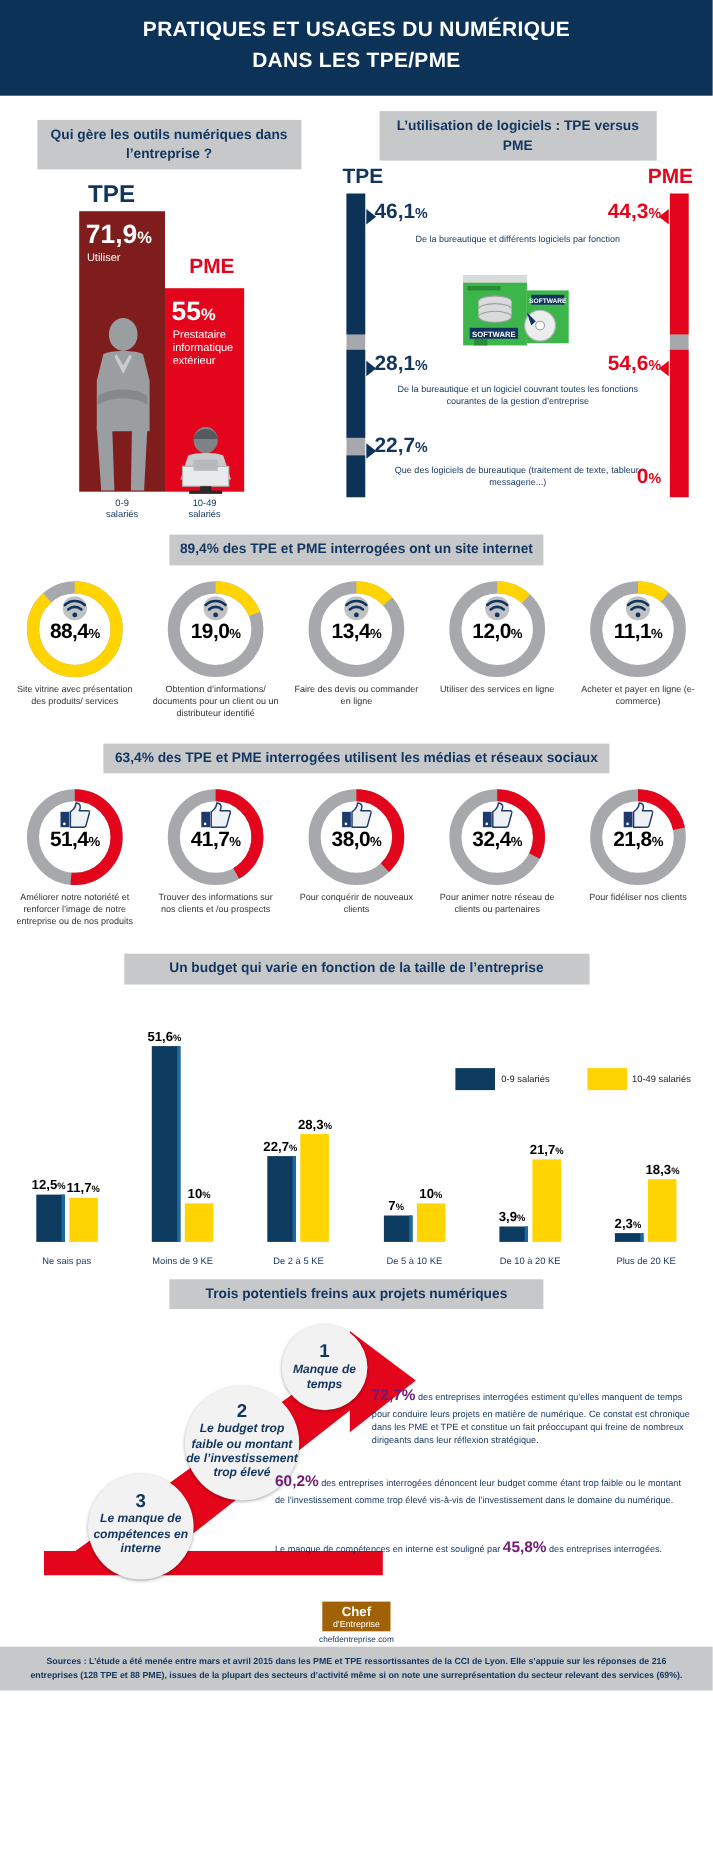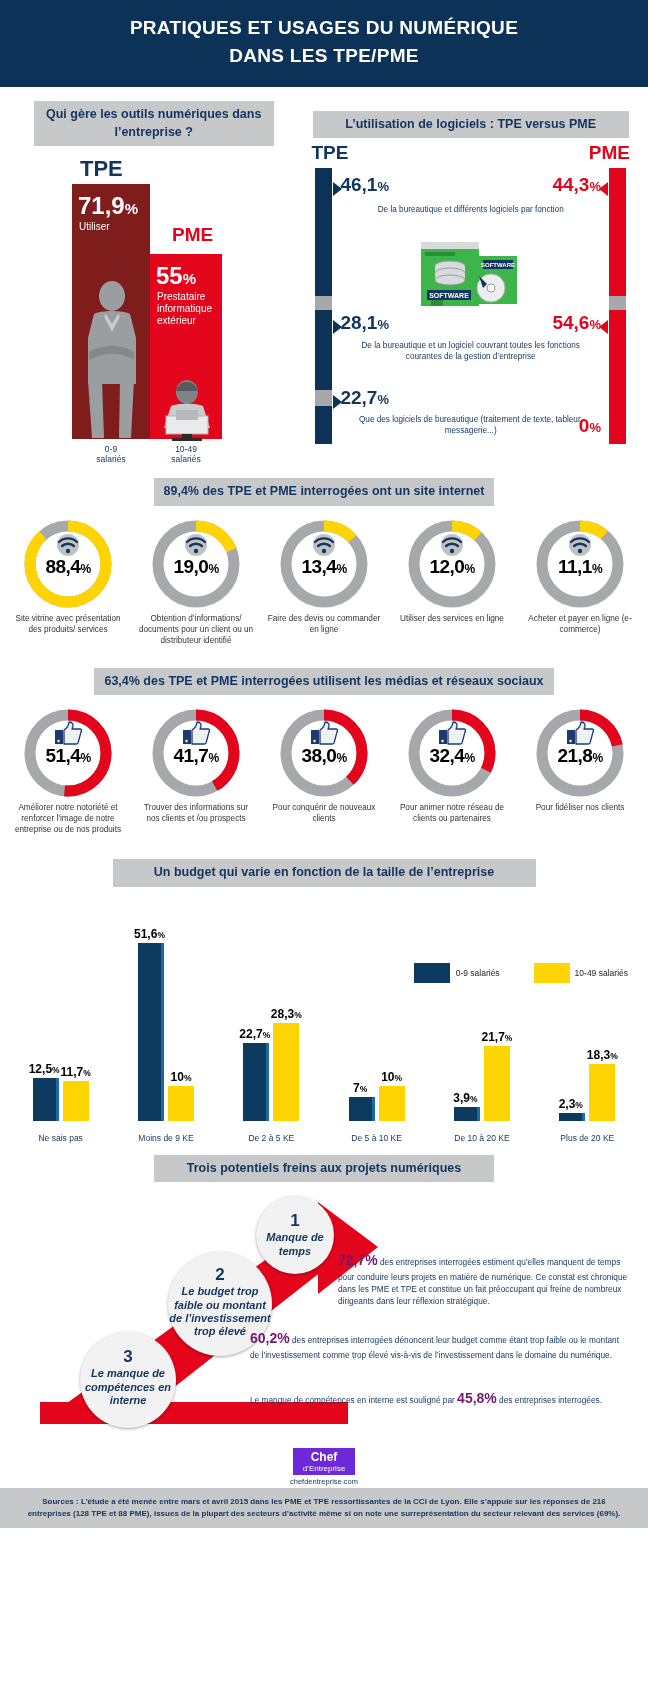--- a/index.html
+++ b/index.html
@@ -169,21 +169,21 @@
     text-align:center; color:#12355f;
   }
   .circle .num { font-size:17px; font-weight:bold; line-height:1.1; }
   .circle .txt { font-size:11px; font-weight:bold; line-height:1.22;font-style:italic; }
   .fr-text { position:absolute; font-size:8.3px; color:#12355f; line-height:1.45; }
   .fr-big { color:#701a75; font-weight:bold; font-size:14px; }
 
   
   .logo-wrap { text-align:center; padding:6px 0 2px; }
   .logo {
-    display:inline-block; background:#6d28d9; color:#fff;
+    display:inline-block; background:#a16207; color:#fff;
     font-weight:bold; font-size:12px; padding:3px 10px 2px; line-height:1.1;
     position:relative;
   }
   .logo .sm { font-size:8px; font-weight:normal; display:block;}
   .logo-url { display:block; font-size:7.5px; color:#12355f; margin-top:2px; }
   .sources {
     background:#c6c8ca; color:#12355f; font-size:8px; text-align:center;
     padding:8px 24px; line-height:1.5; font-weight:bold;
   }
 </style>
@@ -247,21 +247,21 @@
         </div>
         <div class="axis-b" style="top:292px; position:absolute; text-align:center;">
           <div style="font-size:8.5px">10-49</div>
           <div style="font-size:8.5px">salariés</div>
         </div>
       </div>
     </div>
 
     <div class="col-right">
       <div class="banner-wrap">
-        <div class="banner" style="width:316px">L’utilisation de logiciels : TPE versus PME</div>
+        <div class="banner" style="width:252px">L’utilisation de logiciels : TPE versus PME</div>
       </div>
 
       <div class="sw">
         <div class="hd-tpe">TPE</div>
         <div class="hd-pme">PME</div>
 
         <div class="col-bar col-left-bar">
           <div class="seg seg-b" style="top:0; height:128px;"></div>
           <div class="seg seg-b" style="top:142px; height:80px;"></div>
           <div class="seg seg-b" style="top:238px; height:38px;"></div>

